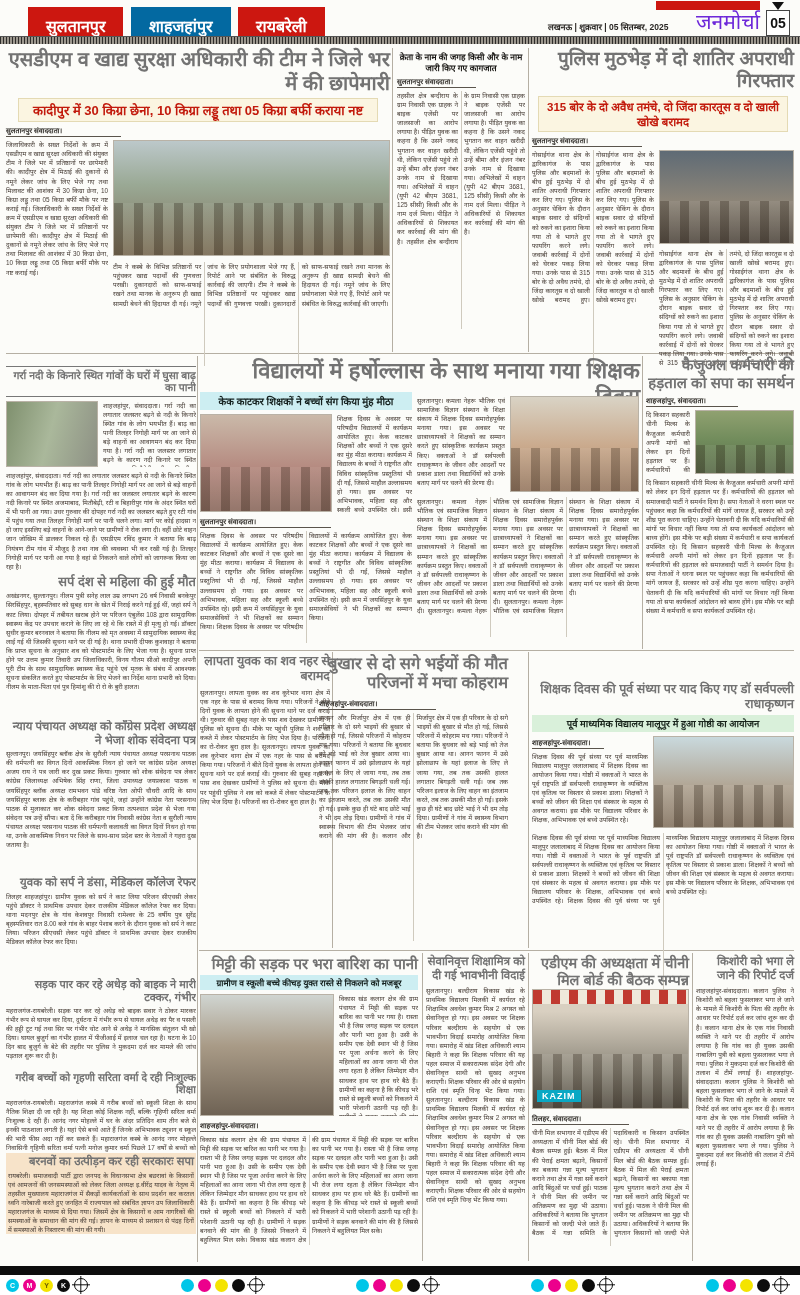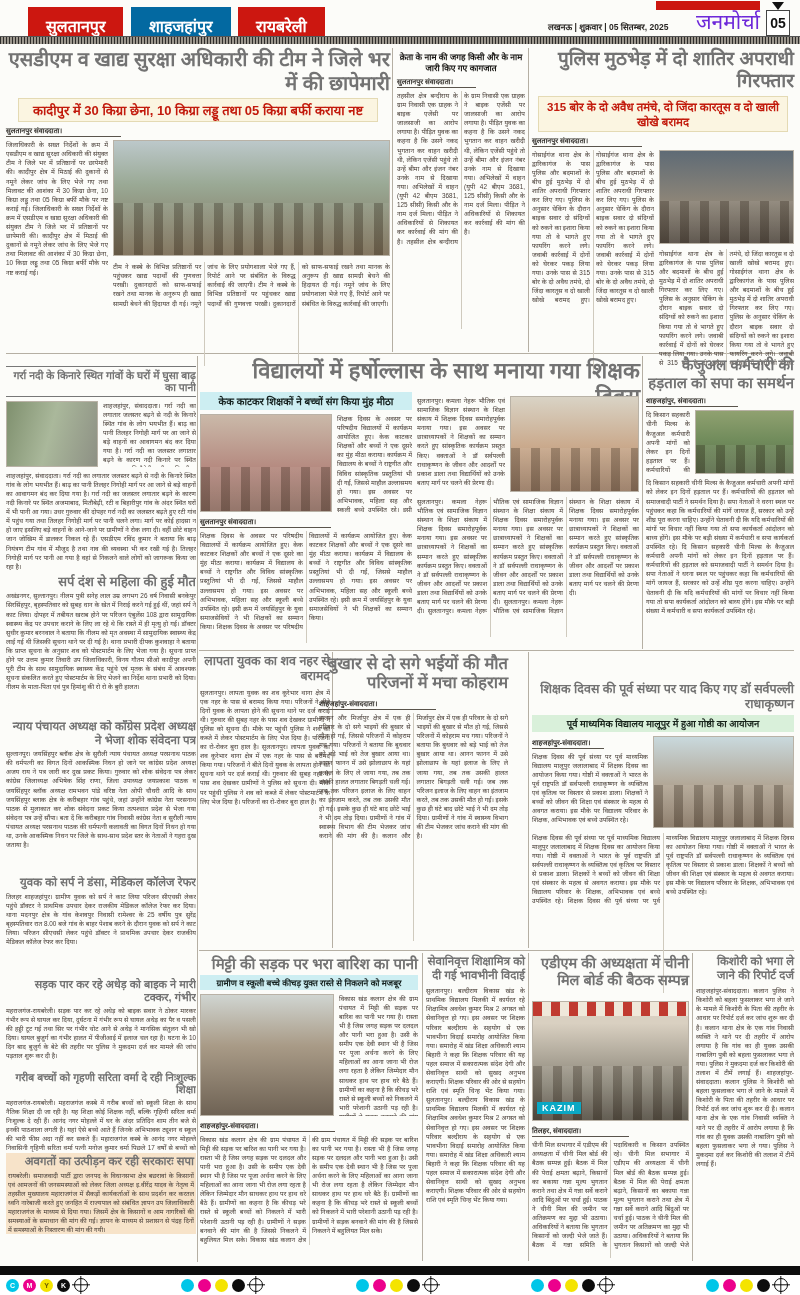--- a/index.html
+++ b/index.html
@@ -163,21 +163,21 @@
       <h3 class="hl" style="font-size:11px">सड़क पार कर रहे अधेड़  को बाइक ने मारी टक्कर, गंभीर</h3>
       <div class="body" style="height:72px;margin-top:2px">महराजगंज-रायबरेली। सड़क पार कर रहे अधेड़ को बाइक सवार ने ठोकर मारकर गंभीर रूप से घायल कर दिया, दुर्घटना में गंभीर रूप से घायल अधेड़ का पैर व पसली की हड्डी टूट गई तथा सिर पर गंभीर चोट आने से अधेड़ ने मानसिक संतुलन भी खो दिया। घायल बुजुर्ग का गंभीर हालत में पीजीआई में इलाज चल रहा है। घटना के 10 दिन बाद बुजुर्ग के बेटे की तहरीर पर पुलिस ने मुकदमा दर्ज कर मामले की जांच पड़ताल शुरू कर दी है।</div>
     </div>
 
     <div style="height:82px;overflow:hidden">
       <h3 class="hl" style="font-size:10.5px">गरीब बच्चों को गृहणी सरिता वर्मा  दे रही निःशुल्क शिक्षा</h3>
       <div class="body" style="height:62px;margin-top:2px">महराजगंज-रायबरेली। महराजगंज कस्बे में गरीब बच्चों को स्कूली शिक्षा के साथ नैतिक शिक्षा दी जा रही है। यह शिक्षा कोई शिक्षक नहीं, बल्कि गृहिणी सरिता वर्मा निःशुल्क दे रही हैं। आनंद नगर मोहल्ले में घर के अंदर प्रतिदिन शाम तीन बजे से इनकी पाठशाला लगती है। यहां ऐसे बच्चे आते हैं जिनके अभिभावक ट्यूशन व स्कूल की भारी फीस अदा नहीं कर सकते हैं। महाराजगंज कस्बे के आनंद नगर मोहल्ले निवासिनी गृहिणी सरिता वर्मा पत्नी मनोज कुमार वर्मा पिछले 17 वर्षों से बच्चों को निःशुल्क शिक्षा देकर उनके भविष्य को संवार रही हैं।</div>
     </div>
 
     <div class="peach" style="height:81px;overflow:hidden;padding:2px 2px 0">
-      <h3 class="hl" style="font-size:11.5px">अवगतों का उत्पीड़न कर रही सरकारः सपा</h3>
+      <h3 class="hl" style="font-size:11.5px">बरनवों का उत्पीड़न कर रही सरकारः सपा</h3>
       <div class="body" style="height:62px;margin-top:2px">रायबरेली। समाजवादी पार्टी द्वारा जनपद के विधानसभा क्षेत्र बछरावां के किसानों एवं आमजनों की जनसमस्याओं को लेकर जिला अध्यक्ष इ.वीरेंद्र यादव के नेतृत्व में तहसील मुख्यालय महाराजगंज में सैकड़ों कार्यकर्ताओं के साथ प्रदर्शन कर करतल ध्वनि नारेबाजी करते हुए जनहित में राज्यपाल को संबंधित ज्ञापन उप जिलाधिकारी महाराजगंज के माध्यम से दिया गया। जिसमें क्षेत्र के किसानों व आम नागरिकों की समस्याओं के समाधान की मांग की गई। ज्ञापन के माध्यम से प्रशासन से पंद्रह दिनों में समस्याओं के निस्तारण की मांग की गयी।</div>
     </div>
   </section>
 
   <h1 class="hl abs" style="left:202px;top:358px;width:438px;font-size:22px">विद्यालयों में हर्षोल्लास के साथ मनाया गया शिक्षक दिवस</h1>
 
   <section class="abs" style="left:200px;top:392px;width:212px;height:256px">
     <div class="sub-cyan" style="font-size:10px">केक काटकर शिक्षकों ने बच्चों  संग किया मुंह मीठा</div>
     <div class="row" style="margin-top:4px">
       <div class="photo ph-cake" style="width:132px;height:98px;flex:none">
@@ -248,21 +248,21 @@
     <div class="body c2" style="height:110px">विकास खंड कलान क्षेत्र की ग्राम पंचायत में मिट्टी की सड़क पर बारिश का पानी भर गया है। रास्ता भी है जिस जगह सड़क पर दलदल और पानी भरा हुआ है। उसी के समीप एक देवी स्थान भी है जिस पर पूजा अर्चना करने के लिए महिलाओं का आना जाना भी रोज लगा रहता है लेकिन जिम्मेदार मौन साधकर हाथ पर हाथ धरे बैठे हैं। ग्रामीणों का कहना है कि कीचड़ भरे रास्ते से स्कूली बच्चों को निकलने में भारी परेशानी उठानी पड़ रही है। ग्रामीणों ने सड़क बनवाने की मांग की है जिससे निकलने में बहुलियत मिल सके। विकास खंड कलान क्षेत्र की ग्राम पंचायत में मिट्टी की सड़क पर बारिश का पानी भर गया है। रास्ता भी है जिस जगह सड़क पर दलदल और पानी भरा हुआ है। उसी के समीप एक देवी स्थान भी है जिस पर पूजा अर्चना करने के लिए महिलाओं का आना जाना भी रोज लगा रहता है लेकिन जिम्मेदार मौन साधकर हाथ पर हाथ धरे बैठे हैं। ग्रामीणों का कहना है कि कीचड़ भरे रास्ते से स्कूली बच्चों को निकलने में भारी परेशानी उठानी पड़ रही है। ग्रामीणों ने सड़क बनवाने की मांग की है जिससे निकलने में बहुलियत मिल सके।</div>
   </section>
 
   <section class="abs" style="left:426px;top:955px;width:99px;height:306px">
     <h3 class="hl" style="font-size:11.5px">सेवानिवृत्त शिक्षामित्र को दी गई भावभीनी विदाई</h3>
     <div class="body" style="height:262px;margin-top:4px">सुलतानपुर। बल्दीराय विकास खंड के प्राथमिक विद्यालय मिलकी में कार्यरत रहे शिक्षामित्र अवधेश कुमार मिश्र 2 अगस्त को सेवानिवृत्त हो गए। इस अवसर पर शिक्षक परिवार बल्दीराय के सहयोग से एक भावभीना विदाई समारोह आयोजित किया गया। समारोह में खंड शिक्षा अधिकारी श्याम बिहारी ने कहा कि शिक्षक परिवार की यह पहल समाज में सकारात्मक संदेश देगी और सेवानिवृत्त साथी को सुखद अनुभव कराएगी। शिक्षक परिवार की ओर से सहयोग राशि एवं स्मृति चिन्ह भेंट किया गया। सुलतानपुर। बल्दीराय विकास खंड के प्राथमिक विद्यालय मिलकी में कार्यरत रहे शिक्षामित्र अवधेश कुमार मिश्र 2 अगस्त को सेवानिवृत्त हो गए। इस अवसर पर शिक्षक परिवार बल्दीराय के सहयोग से एक भावभीना विदाई समारोह आयोजित किया गया। समारोह में खंड शिक्षा अधिकारी श्याम बिहारी ने कहा कि शिक्षक परिवार की यह पहल समाज में सकारात्मक संदेश देगी और सेवानिवृत्त साथी को सुखद अनुभव कराएगी। शिक्षक परिवार की ओर से सहयोग राशि एवं स्मृति चिन्ह भेंट किया गया।</div>
   </section>
 
   <section class="abs" style="left:532px;top:955px;width:157px;height:306px">
     <h2 class="hl" style="font-size:14.5px">एडीएम की अध्यक्षता में चीनी मिल बोर्ड की बैठक सम्पन्न</h2>
-    <div class="photo ph-mill" style="height:120px;margin-top:12px">
+    <div class="photo ph-mill" style="height:120px;margin-top:0">
       <div class="people"></div>
       <div class="banner-label">KAZIM</div>
     </div>
     <div class="byline" style="margin-top:3px">तिलहर, संवाददाता।</div>
     <div class="body c2" style="height:118px">चीनी मिल सभागार में एडीएम की अध्यक्षता में चीनी मिल बोर्ड की बैठक सम्पन्न हुई। बैठक में मिल की पेराई क्षमता बढ़ाने, किसानों का बकाया गन्ना मूल्य भुगतान कराने तथा क्षेत्र में गन्ना सर्वे कराने आदि बिंदुओं पर चर्चा हुई। पाठक ने चीनी मिल की जमीन पर अतिक्रमण का मुद्दा भी उठाया। अधिकारियों ने बताया कि भुगतान किसानों को जल्दी भेजे जाते हैं। बैठक में गन्ना समिति के पदाधिकारी व किसान उपस्थित रहे। चीनी मिल सभागार में एडीएम की अध्यक्षता में चीनी मिल बोर्ड की बैठक सम्पन्न हुई। बैठक में मिल की पेराई क्षमता बढ़ाने, किसानों का बकाया गन्ना मूल्य भुगतान कराने तथा क्षेत्र में गन्ना सर्वे कराने आदि बिंदुओं पर चर्चा हुई। पाठक ने चीनी मिल की जमीन पर अतिक्रमण का मुद्दा भी उठाया। अधिकारियों ने बताया कि भुगतान किसानों को जल्दी भेजे जाते हैं। बैठक में गन्ना समिति के पदाधिकारी व किसान उपस्थित रहे।</div>
   </section>
 
   <section class="abs" style="left:696px;top:955px;width:98px;height:306px">
     <h3 class="hl" style="font-size:11.5px">किशोरी को भगा ले जाने की रिपोर्ट दर्ज</h3>
     <div class="body" style="height:262px;margin-top:4px">शाहजहांपुर-संवाददाता। कलान पुलिस ने किशोरी को बहला फुसलाकर भगा ले जाने के मामले में किशोरी के पिता की तहरीर के आधार पर रिपोर्ट दर्ज कर जांच शुरू कर दी है। कलान थाना क्षेत्र के एक गांव निवासी व्यक्ति ने थाने पर दी तहरीर में आरोप लगाया है कि गांव का ही युवक उसकी नाबालिग पुत्री को बहला फुसलाकर भगा ले गया। पुलिस ने मुकदमा दर्ज कर किशोरी की तलाश में टीमें लगाई हैं। शाहजहांपुर-संवाददाता। कलान पुलिस ने किशोरी को बहला फुसलाकर भगा ले जाने के मामले में किशोरी के पिता की तहरीर के आधार पर रिपोर्ट दर्ज कर जांच शुरू कर दी है। कलान थाना क्षेत्र के एक गांव निवासी व्यक्ति ने थाने पर दी तहरीर में आरोप लगाया है कि गांव का ही युवक उसकी नाबालिग पुत्री को बहला फुसलाकर भगा ले गया। पुलिस ने मुकदमा दर्ज कर किशोरी की तलाश में टीमें लगाई हैं।</div>

